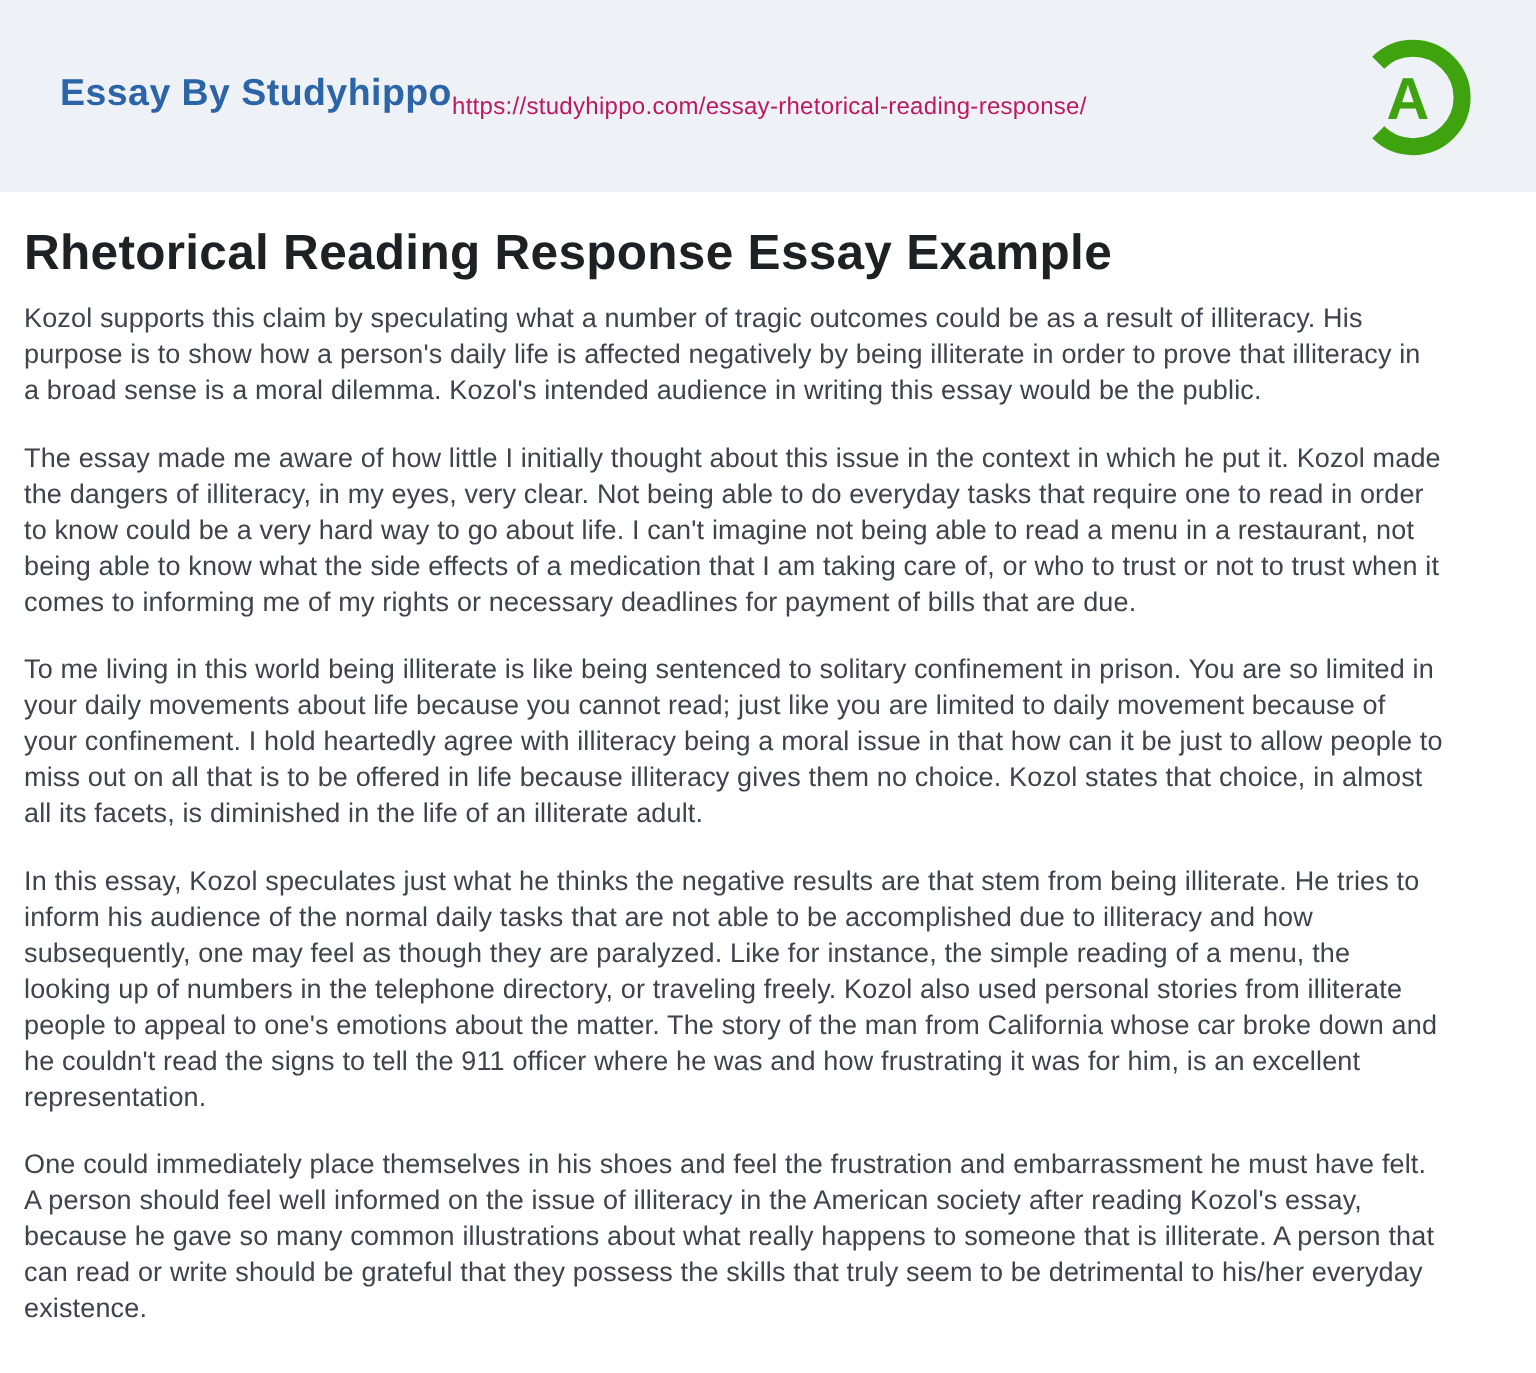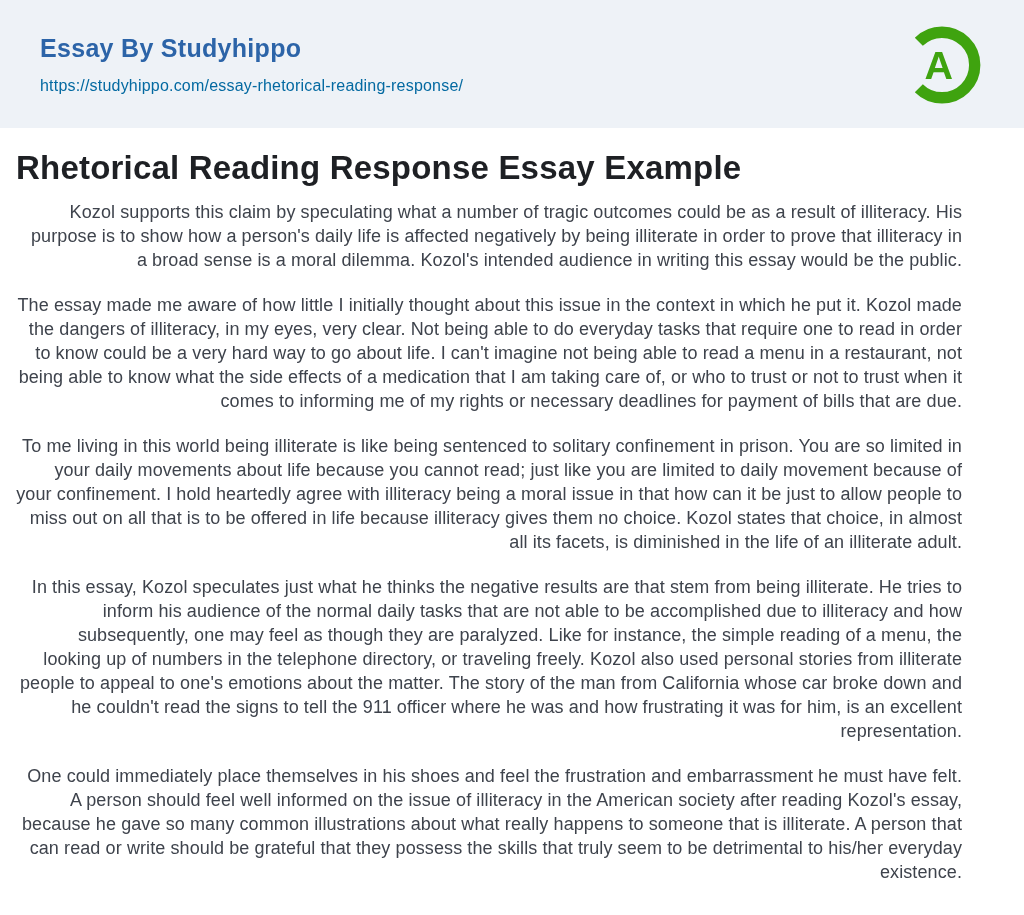--- a/index.html
+++ b/index.html
@@ -21,32 +21,32 @@
     width: 100%;
     height: 128px;
     background: #eef2f7;
     display: flex;
     align-items: center;
     justify-content: space-between;
     padding: 0 40px;
   }
   .header-text {
     display: flex;
-    flex-direction: column;
+    flex-direction: row;
     margin-top: 2px;
   }
   .brand-title {
     color: #2c64a8;
     font-size: 25px;
     font-weight: 700;
     letter-spacing: 0.3px;
     line-height: 1.1;
   }
   .source-url {
-    color: #0369a1;
+    color: #be185d;
     font-size: 16px;
     font-weight: 400;
     text-decoration: none;
     margin-top: 14px;
     letter-spacing: 0.2px;
   }
   .logo {
     width: 84px;
     height: 84px;
     flex: 0 0 auto;
@@ -63,21 +63,20 @@
     letter-spacing: 0.2px;
     line-height: 1.15;
   }
   .essay-paragraph {
     margin: 0 0 21px 0;
     max-width: 946px;
     font-size: 18px;
     line-height: 24px;
     color: #3e434c;
     letter-spacing: 0.1px;
-    text-align: right;
   }
 </style>
 </head>
 <body>
 
 <div class="page">
 
   <header class="header">
     <div class="header-text">
       <div class="brand-title">Essay By Studyhippo</div>

